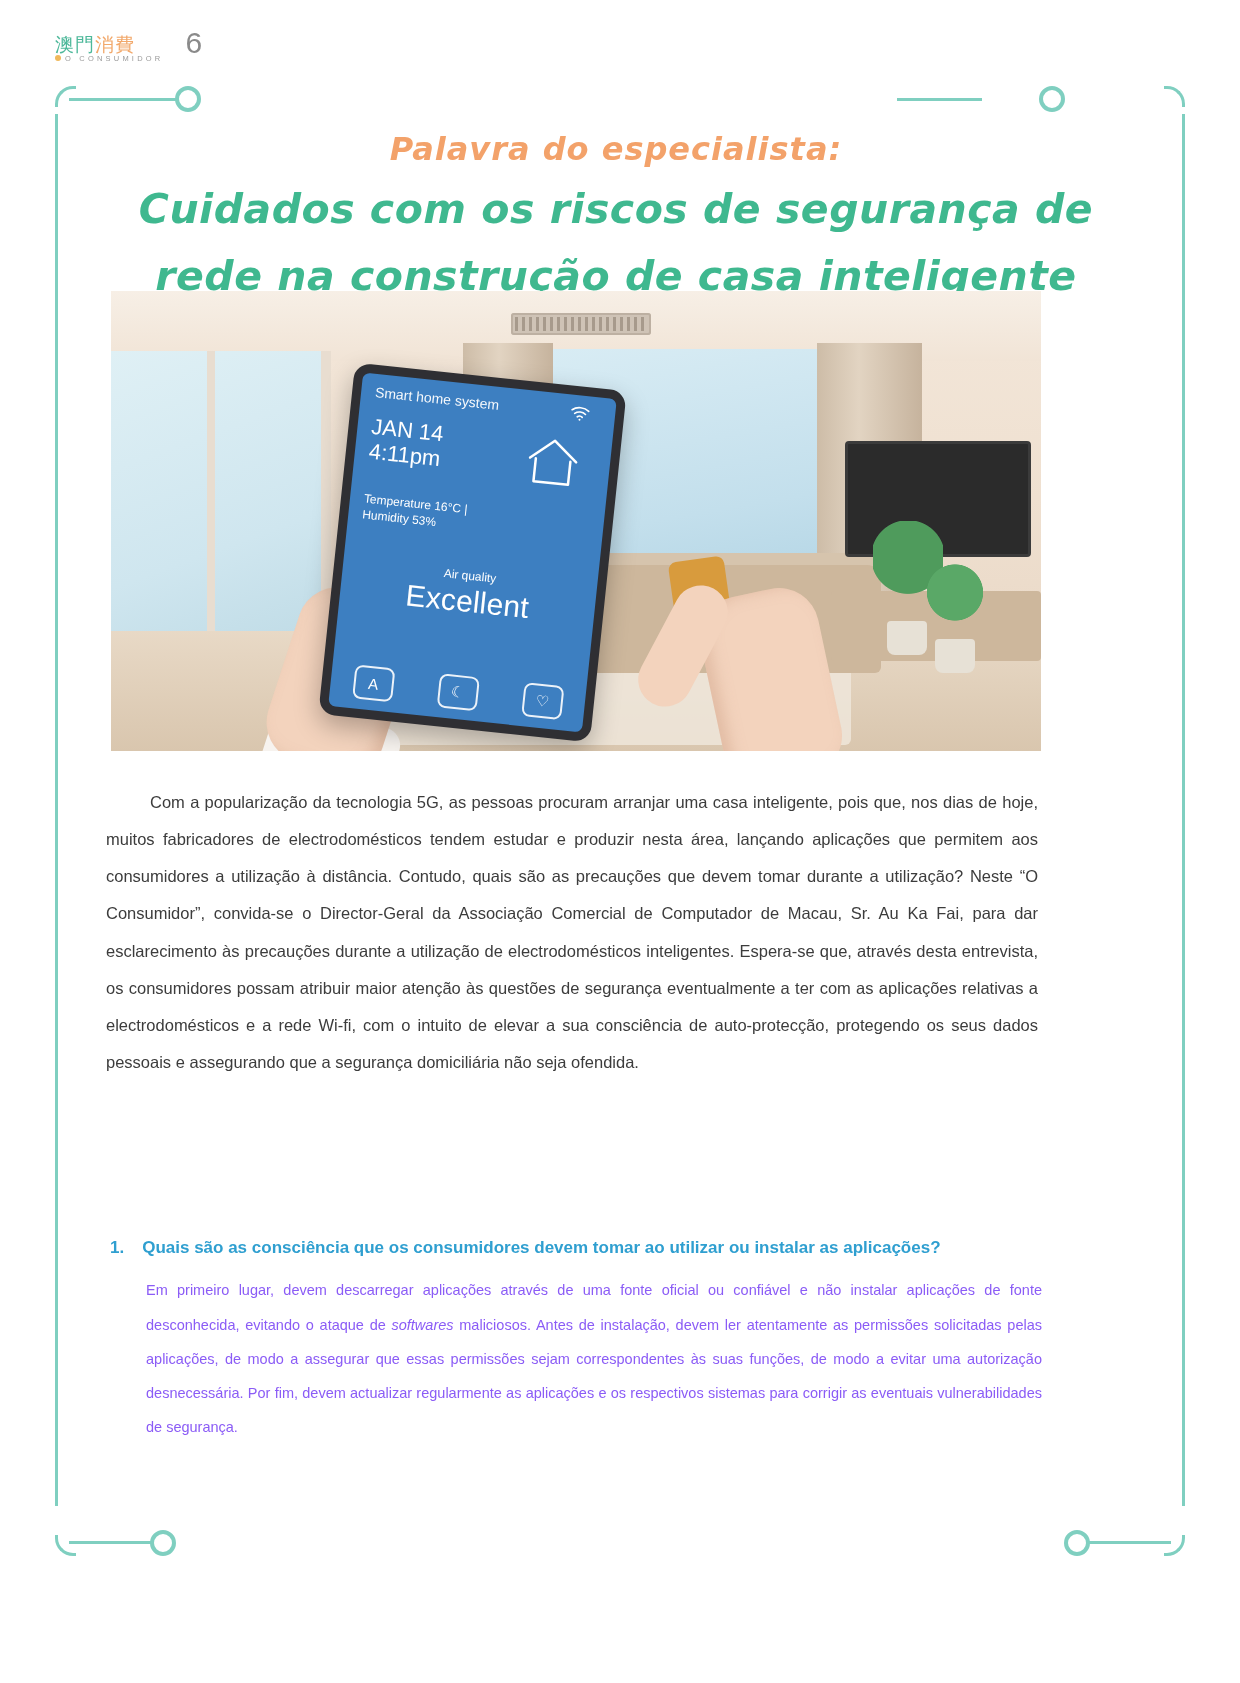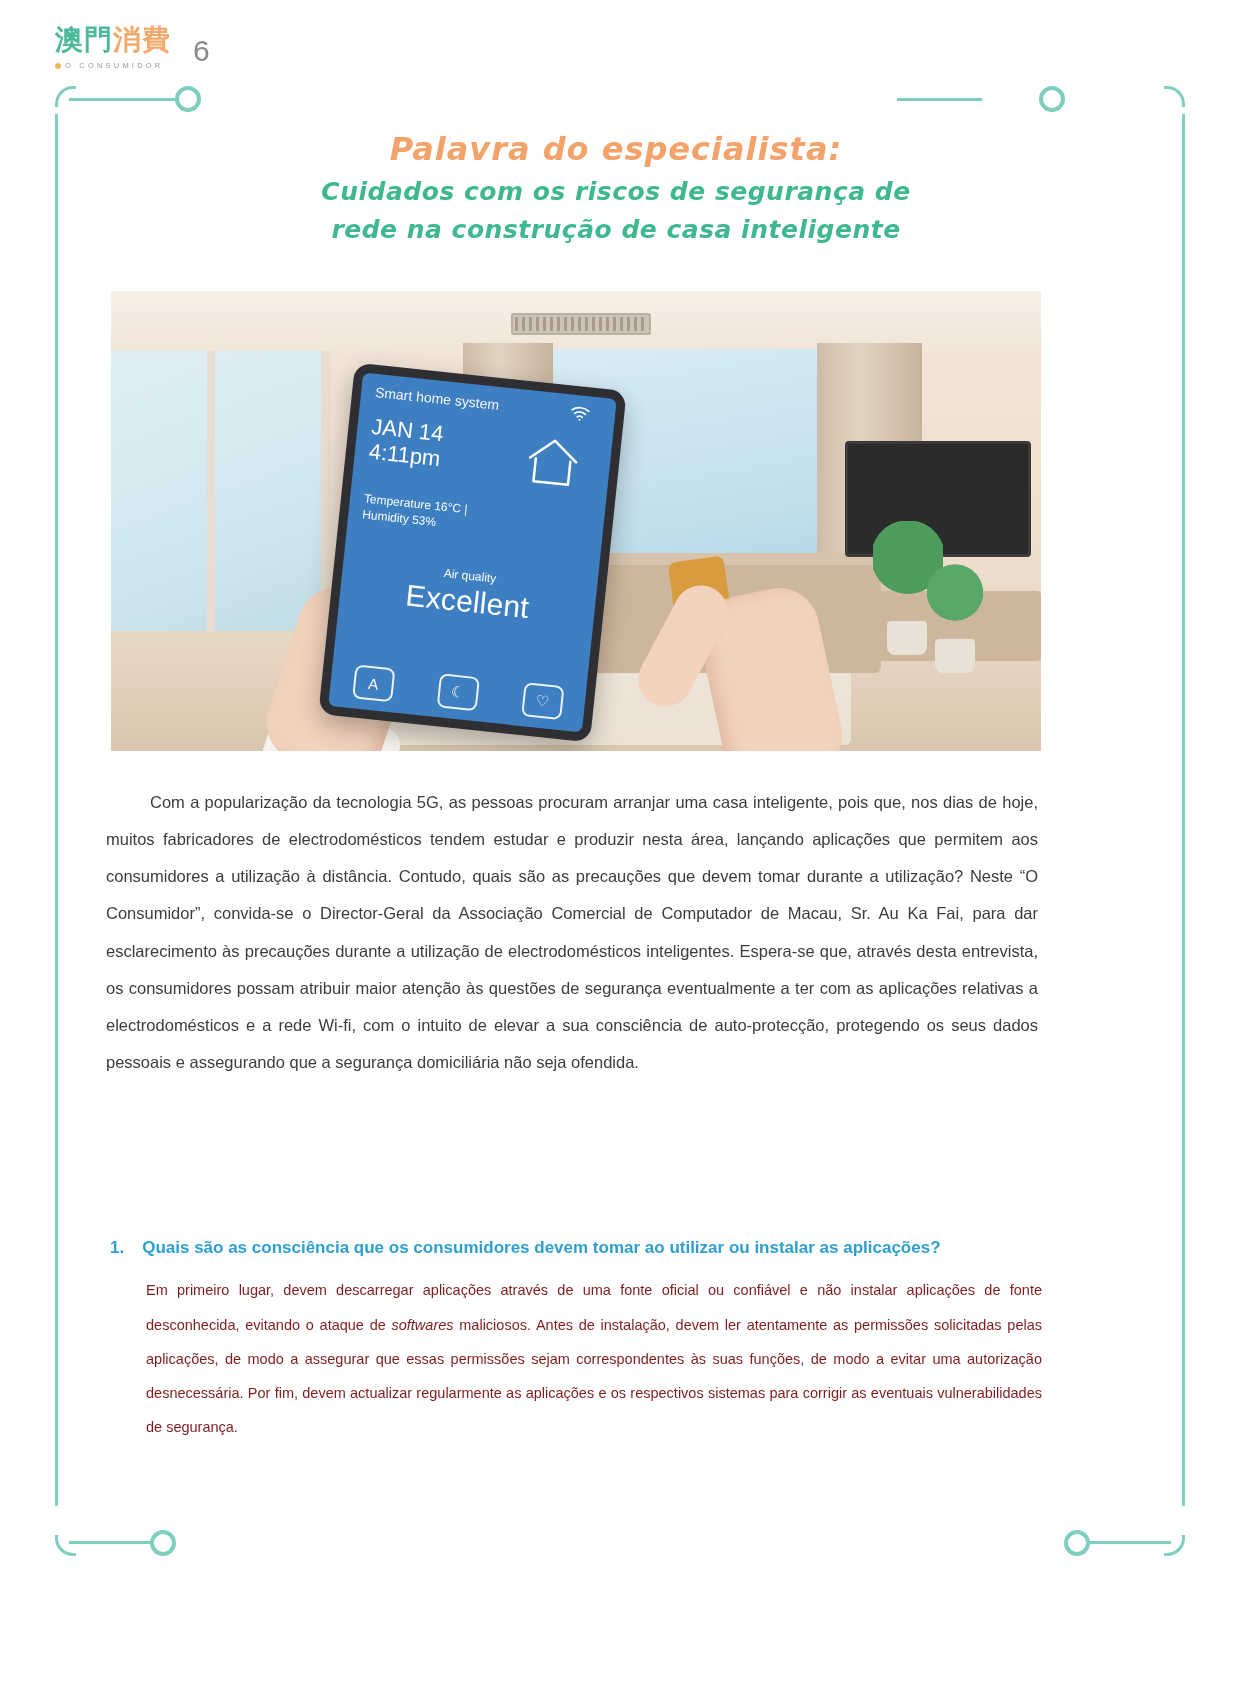--- a/index.html
+++ b/index.html
@@ -24,29 +24,29 @@
     align-items: flex-end;
     gap: 22px;
   }
   .logo-block {
     display: flex;
     flex-direction: column;
     align-items: flex-start;
     line-height: 1;
   }
   .logo-cn {
-    font-size: 28px;
-    font-weight: bold;
+    font-size: 19px;
+    font-weight: normal;
     letter-spacing: 1px;
     color: #4db89a;
     font-family: "DejaVu Sans", sans-serif;
   }
   .logo-cn .c2 { color: #f2a96c; }
   .logo-sub {
-    margin-top: 8px;
+    margin-top: 1px;
     font-size: 7.5px;
     letter-spacing: 3.2px;
     color: #9a9a9a;
     display: flex;
     align-items: center;
     gap: 4px;
   }
   .logo-dot {
     width: 6px; height: 6px; border-radius: 50%;
     background: #f0b95c;
@@ -94,27 +94,27 @@
   }
   .title-1 {
     font-size: 32px;
     font-weight: bold;
     font-style: italic;
     color: #f3a26a;
     letter-spacing: 1px;
     line-height: 1.35;
   }
   .title-2 {
-    font-size: 25px;
+    font-size: 41px;
     font-weight: bold;
     font-style: italic;
     color: #3fb88f;
     letter-spacing: 0.5px;
     line-height: 1.35;
-    margin-top: 4px;
+    margin-top: 11px;
   }
 
   
   .hero {
     position: absolute;
     top: 291px;
     left: 111px;
     width: 930px;
     height: 460px;
     overflow: hidden;
@@ -274,21 +274,21 @@
     font-size: 17px;
     line-height: 1.85;
   }
   .qa-num { flex: 0 0 auto; }
   .qa-q { flex: 1 1 auto; text-align: justify; }
   .qa-a {
     margin-top: 10px;
     margin-left: 36px;
     font-size: 14.5px;
     line-height: 2.35;
-    color: #7f1d1d;
+    color: #8b5cf6;
     text-align: justify;
   }
   .qa-a em { font-style: italic; }
 </style>
 </head>
 <body>
 
 <div class="page-header">
   <div class="logo-block">
     <div class="logo-cn">

